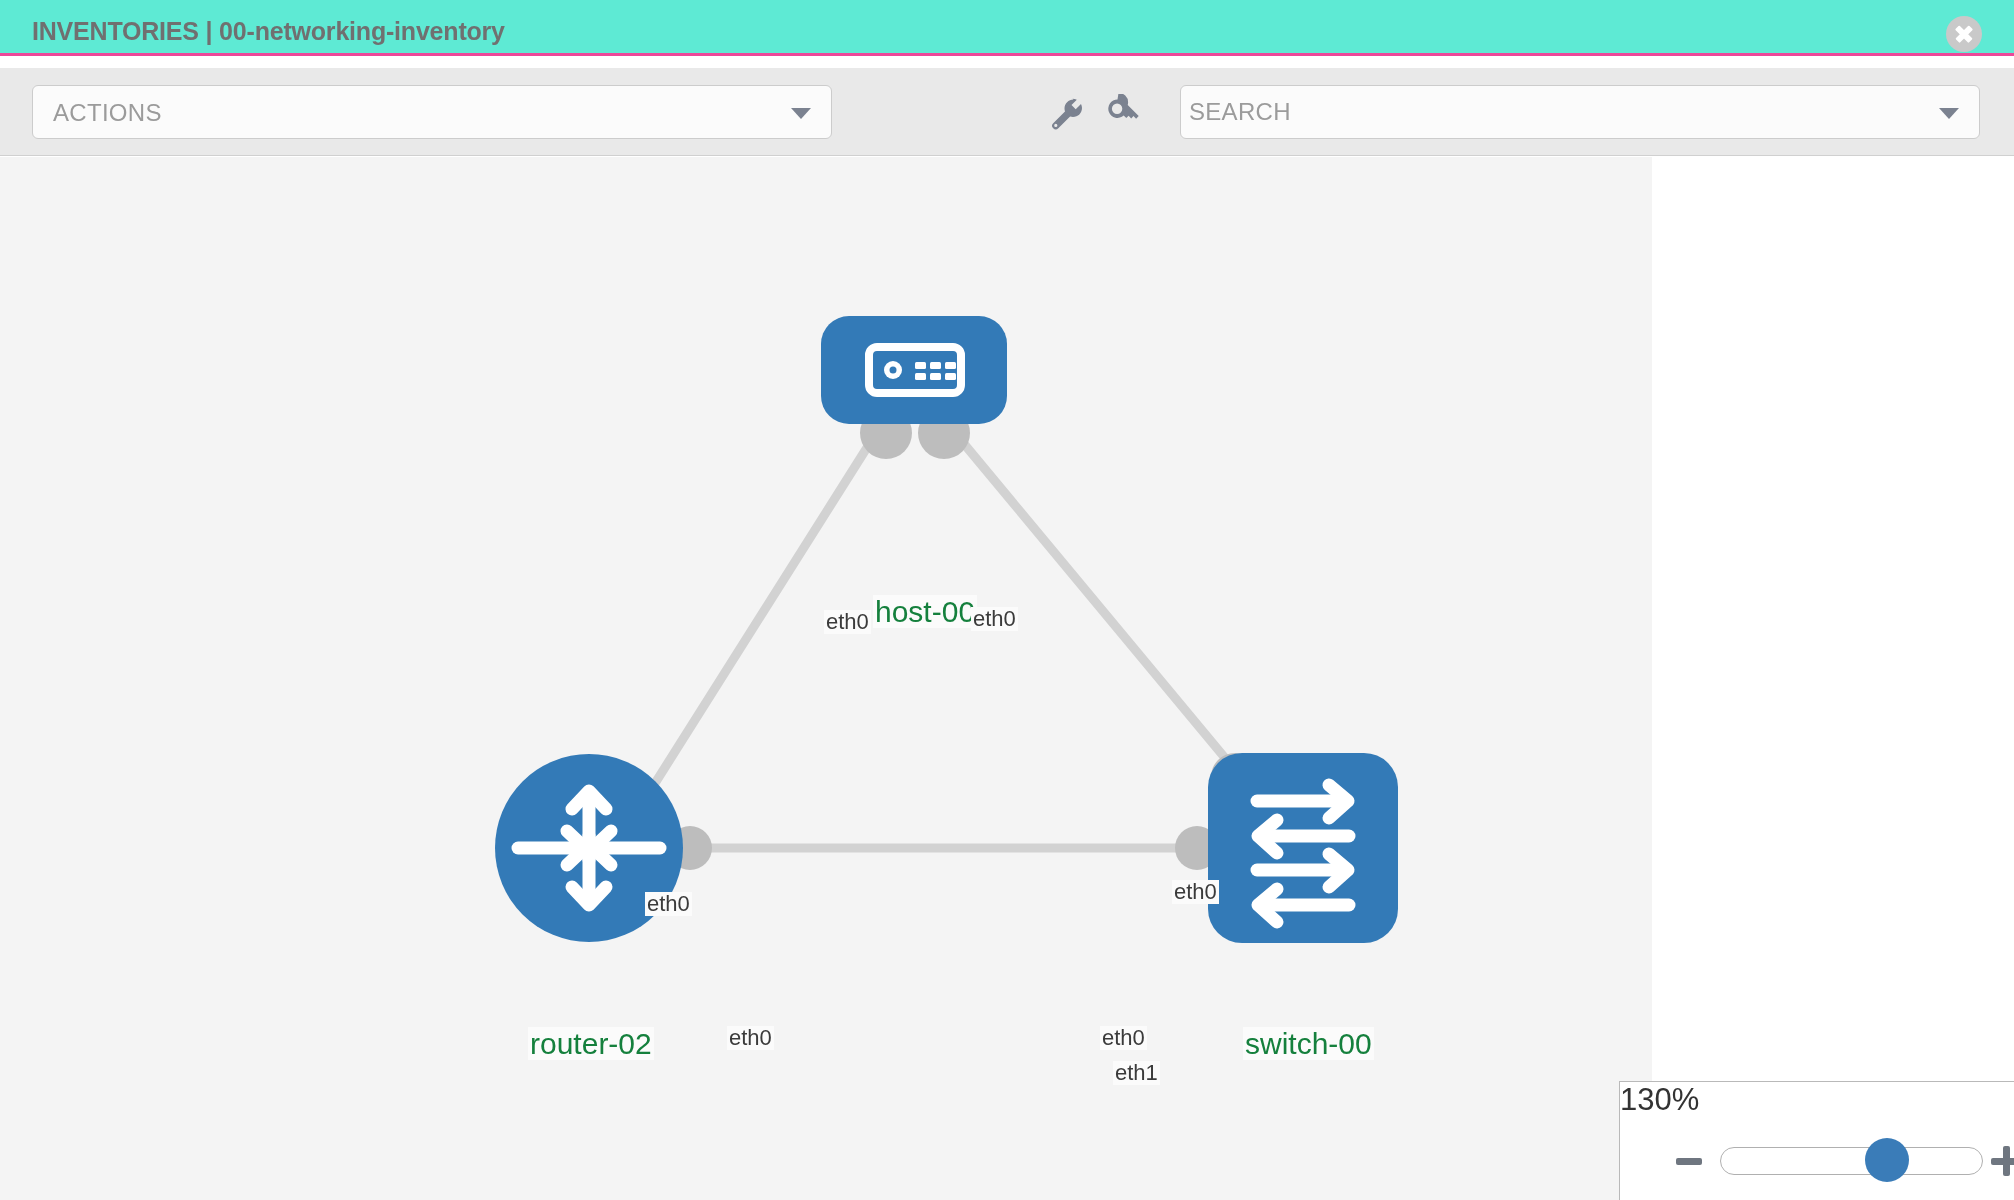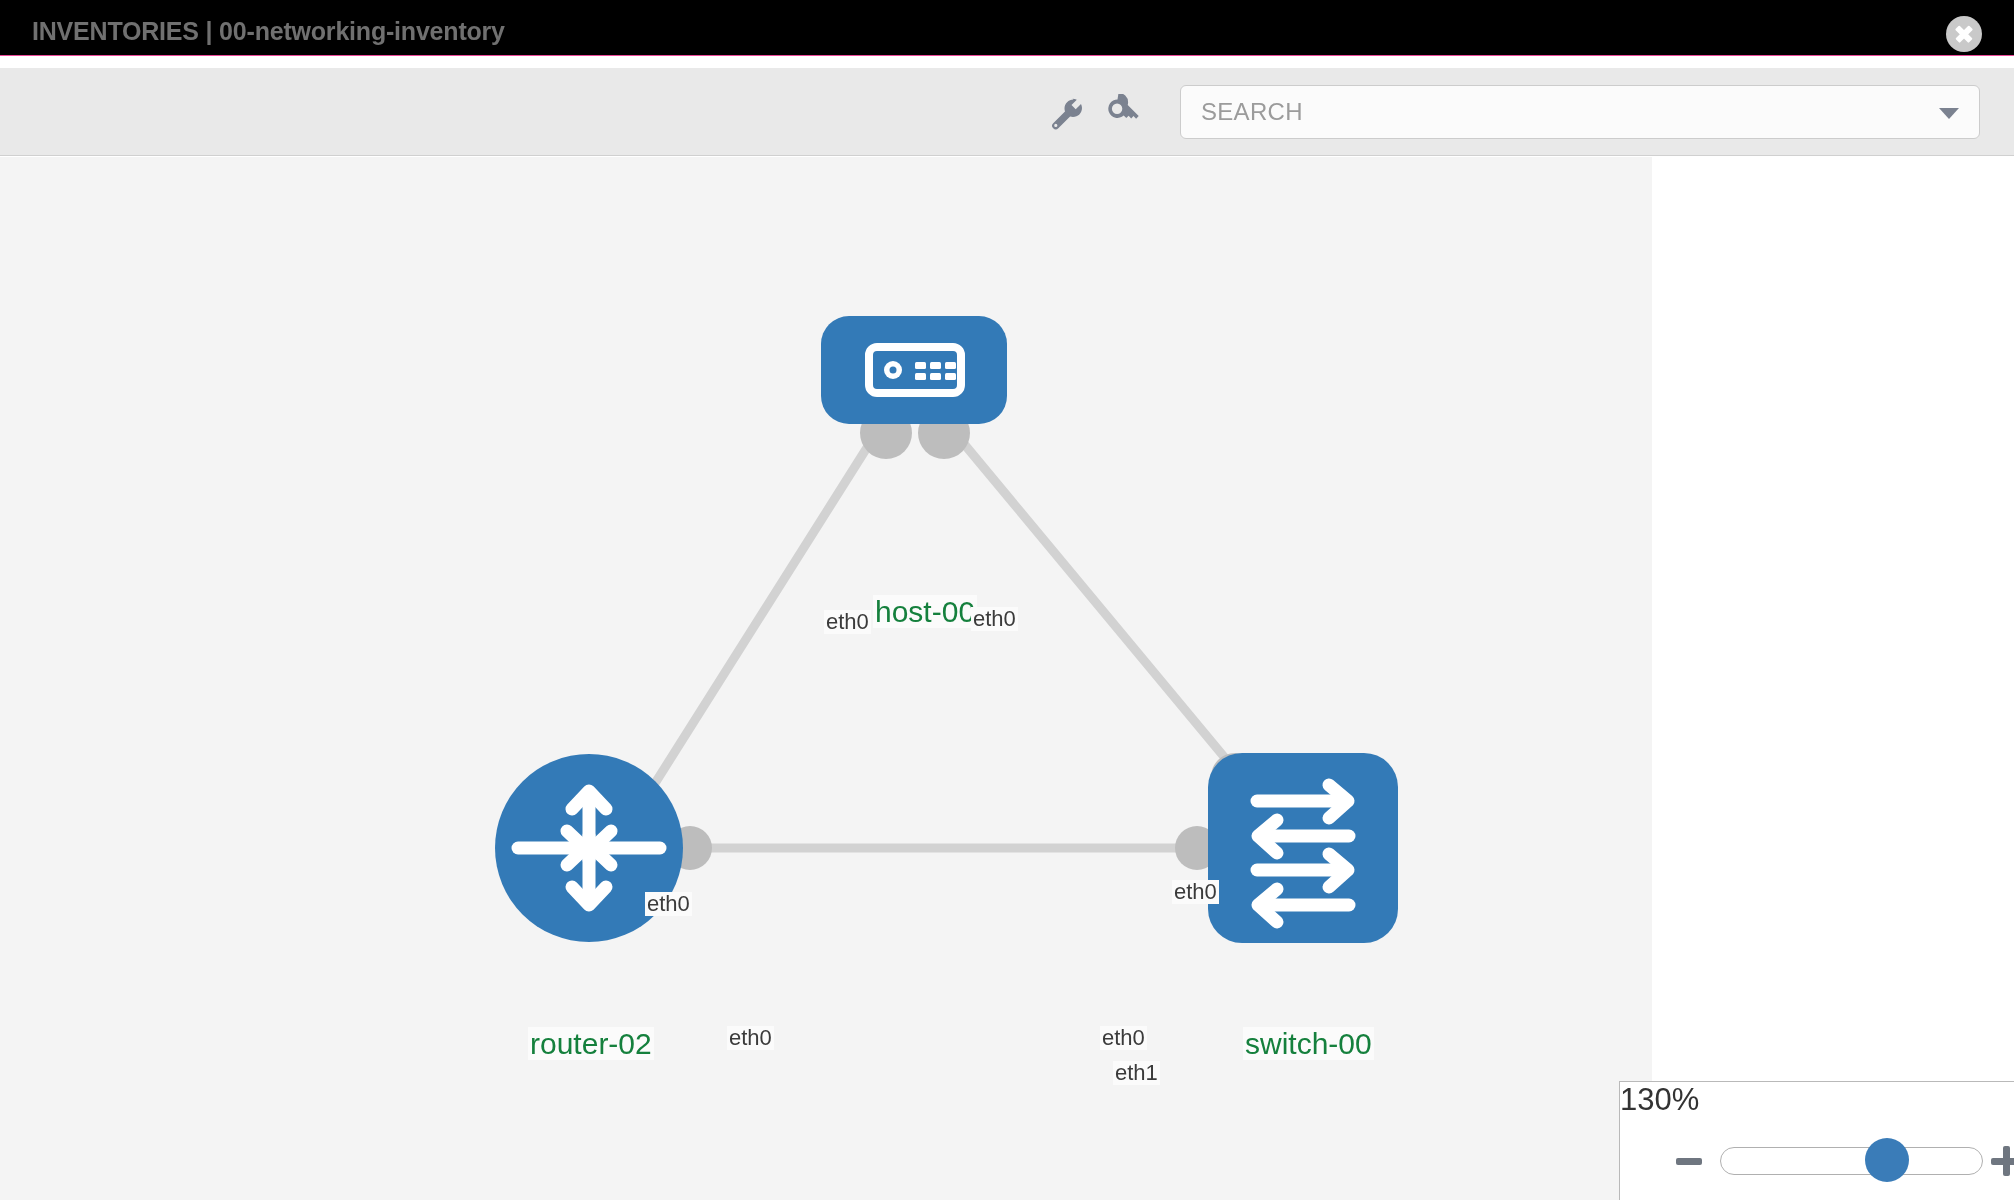--- a/index.html
+++ b/index.html
@@ -15,22 +15,22 @@
     overflow: hidden;
     position: relative;
   }
 
   
   .header {
     position: absolute;
     left: 0; top: 0;
     width: 2014px;
     height: 56px;
-    background: #000000;
-    border-bottom: 1px solid #ec4899;
+    background: #5eead4;
+    border-bottom: 3px solid #ec4899;
     box-sizing: border-box;
   }
   .breadcrumb {
     position: absolute;
     left: 32px;
     top: 17px;
     font-size: 25px;
     font-weight: bold;
     color: #707070;
     letter-spacing: -0.2px;
@@ -125,21 +125,21 @@
     box-sizing: border-box;
   }
   .search-input {
     position: absolute;
     left: 0; top: 0;
     width: 740px;
     height: 52px;
     border: 0;
     outline: none;
     background: transparent;
-    padding: 0 20px;
+    padding: 0 8px;
     box-sizing: border-box;
     font-family: "Liberation Sans", sans-serif;
     font-size: 24px;
     color: #555;
   }
   .search-input::placeholder { color: #9b9b9b; letter-spacing: 0.3px; }
 
   
   .canvas {
     position: absolute;
@@ -251,20 +251,24 @@
 </head>
 <body>
 
 <div class="header">
   <div class="breadcrumb">INVENTORIES | 00-networking-inventory</div>
   <div class="close-btn"></div>
 </div>
 
 <div class="toolbar">
 
+  <div class="actions-select">
+    <span class="actions-label">ACTIONS</span>
+    <span class="caret"></span>
+  </div>
 
   <div class="tool-icon icon-wrench">
     <svg viewBox="0 0 40 40" xmlns="http://www.w3.org/2000/svg">
       <path d="M27.5 5.5c-5 0-9 4-9 9 0 1 .2 2 .5 2.9L7.2 29.2a3.6 3.6 0 0 0 0 5.1 3.6 3.6 0 0 0 5.1 0l11.8-11.8c.9.3 1.9.5 2.9.5 5 0 9-4 9-9 0-1.5-.4-2.9-1-4.1l-5.3 5.3-4.2-4.2 5.3-5.3c-1.2-.6-2.6-1-4.3-1zM9.8 33a1.6 1.6 0 1 1 0-3.2 1.6 1.6 0 0 1 0 3.2z" fill="#7b8290"></path>
     </svg>
   </div>
 
   <div class="tool-icon icon-key">
     <svg viewBox="0 0 40 40" xmlns="http://www.w3.org/2000/svg">
       <path d="M15.5 5.5a9.2 9.2 0 1 0 6.2 16l2.6 2.6 2.3-2.3 2.6 2.6 2.3-2.3 2.6 2.6 2.6-2.6-11-11c.3-.9.4-1.9.4-2.9a9.2 9.2 0 0 0-9.6-9.2zm-.4 4.1a5.2 5.2 0 1 1 0 10.4 5.2 5.2 0 0 1 0-10.4z" fill="#7b8290"></path>

